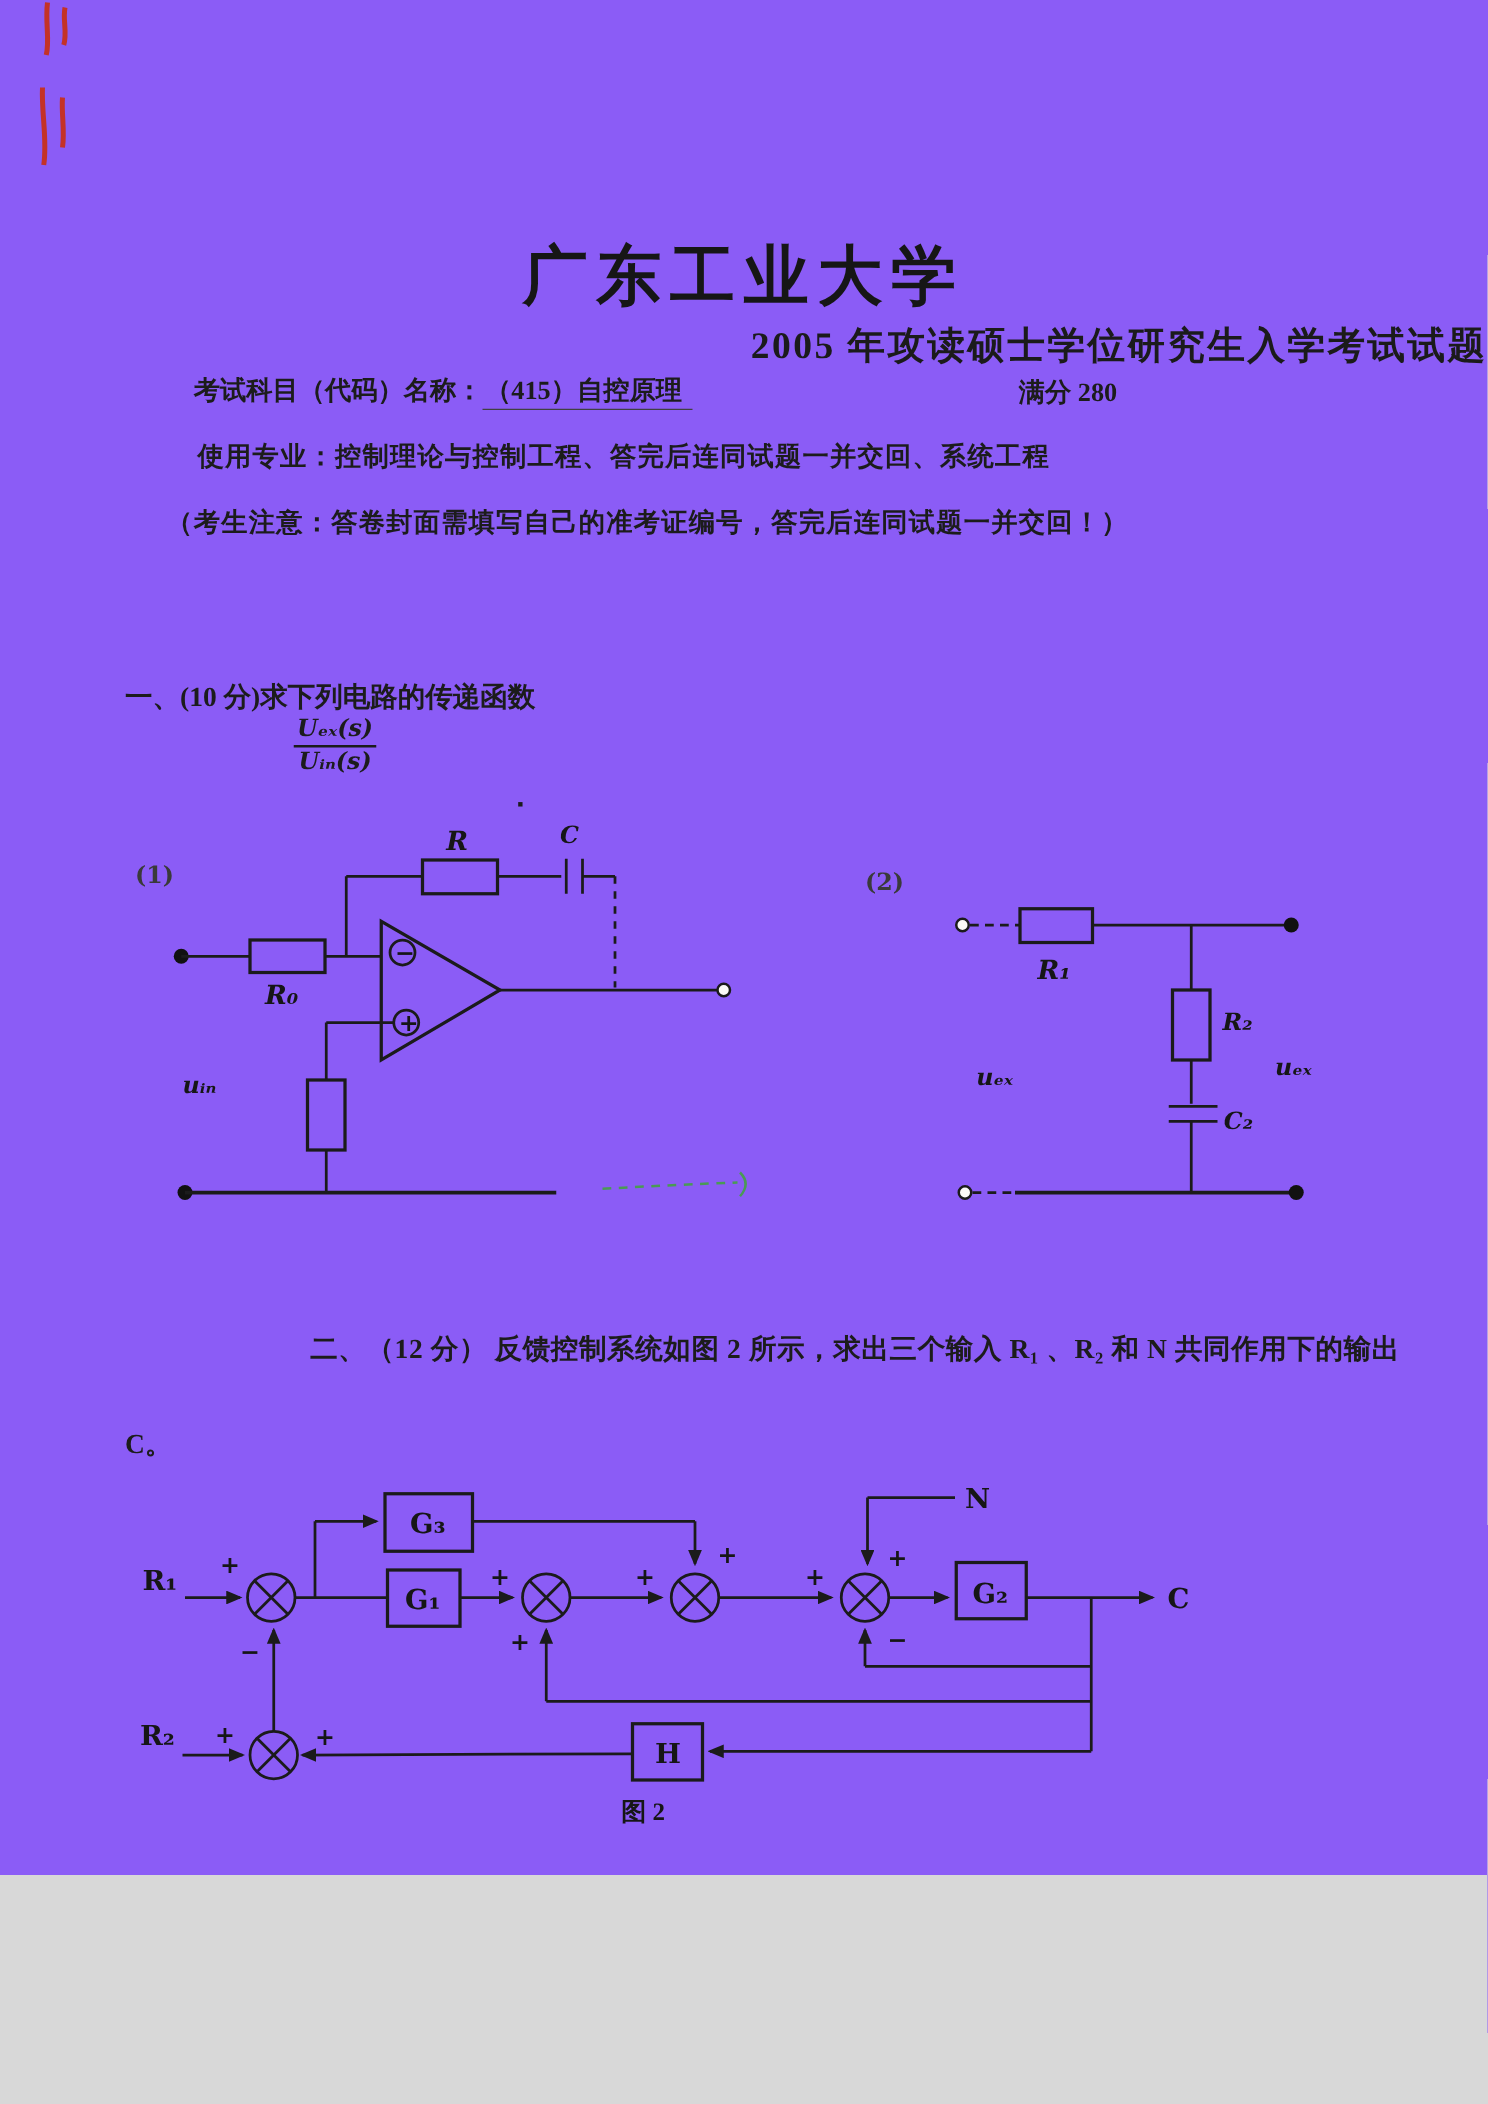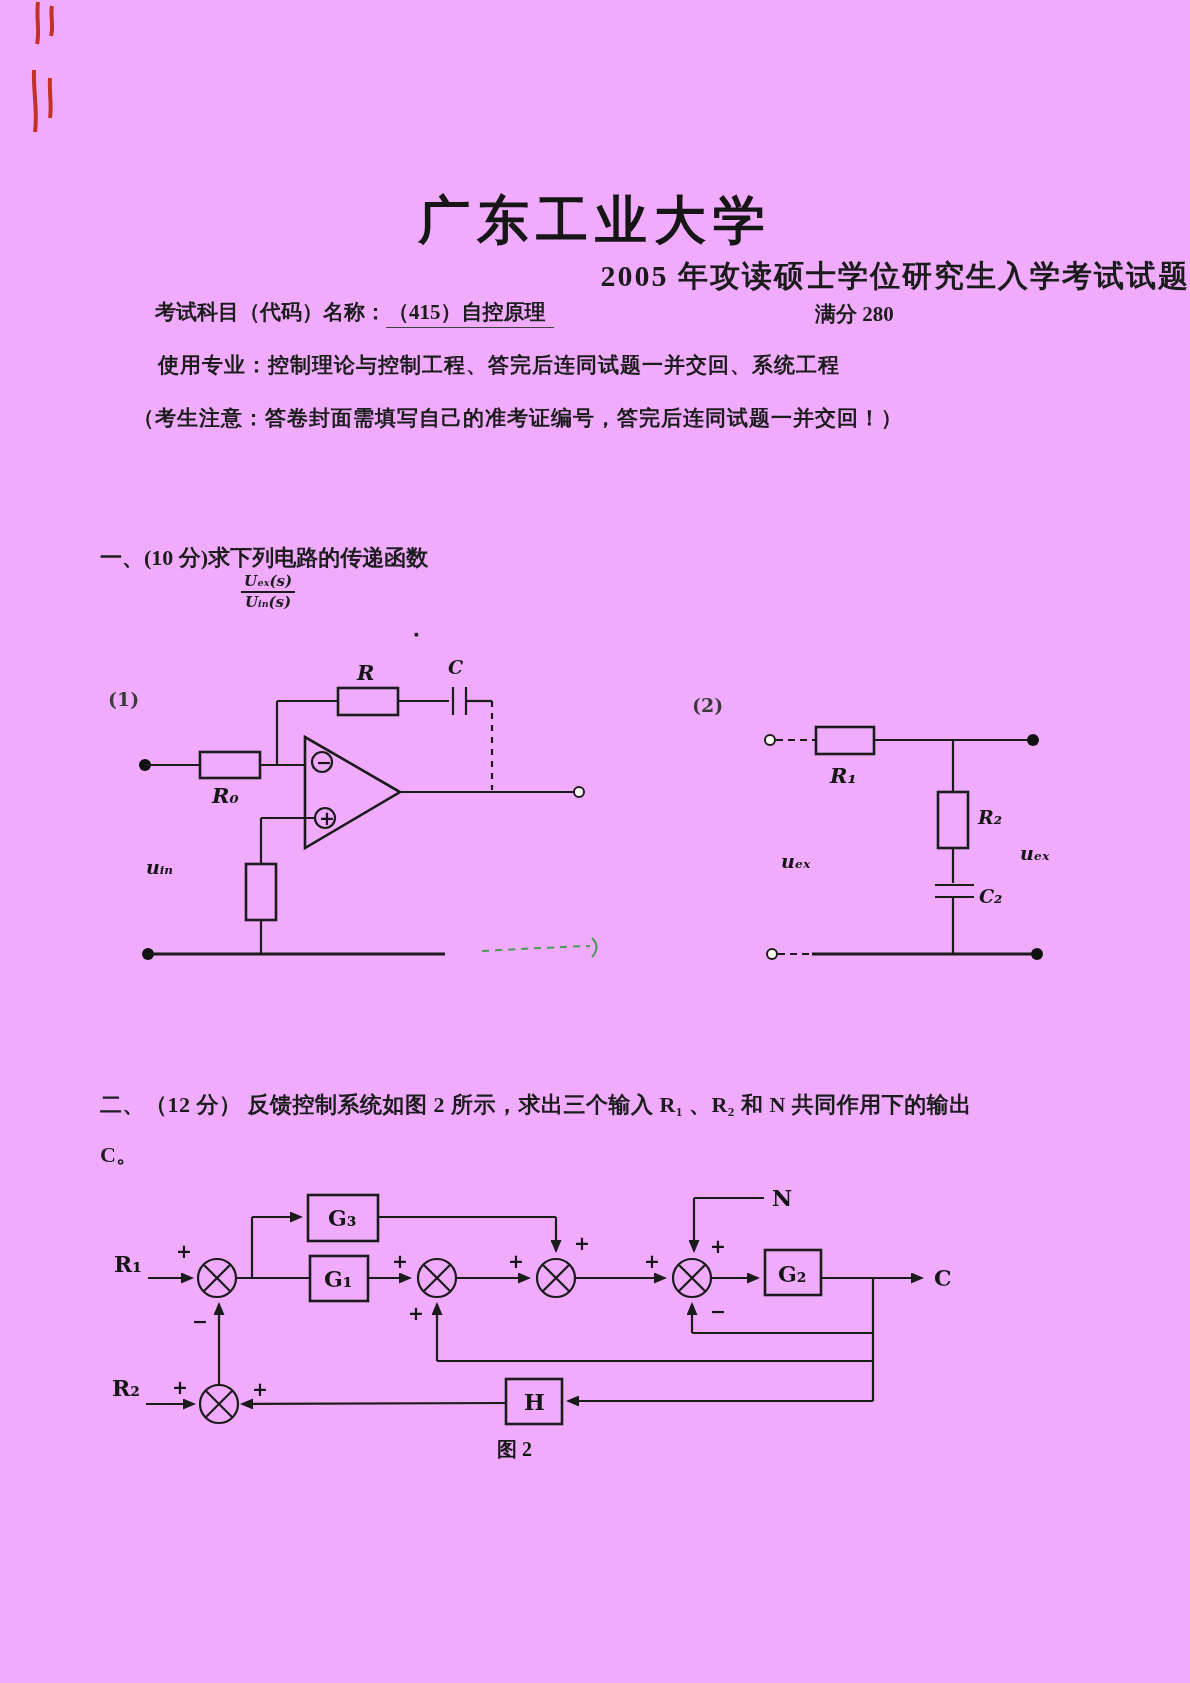--- a/index.html
+++ b/index.html
@@ -1,18 +1,18 @@
 <!DOCTYPE html>
 <html><head>
 <meta charset="utf-8">
 <style>
   html,body{margin:0;padding:0;background:#d8d8d8;}
   .page{
-    position:relative;width:1190px;height:1683px;margin:0 auto;
-    background:#f0abfc;overflow:hidden;color:#1c1c1c;
+    position:relative;width:1190px;height:1500px;margin:0 auto;
+    background:#8b5cf6;overflow:hidden;color:#1c1c1c;
     font-family:"Liberation Serif",serif;
   }
   .abs{position:absolute;}
   .title{
     top:186px;left:0;width:1190px;text-align:center;
     font-size:52px;font-weight:700;letter-spacing:7px;color:#161616;
   }
   .subtitle{
     top:256px;left:0;width:1190px;text-align:right;
     font-size:30px;font-weight:700;letter-spacing:2px;color:#1b1b1b;
@@ -22,26 +22,26 @@
   .fullscore{position:absolute;left:660px;top:2px;}
   .line4{top:351px;left:158px;font-size:21px;font-weight:700;letter-spacing:1px;}
   .line5{top:404px;left:133px;font-size:21px;font-weight:700;letter-spacing:1px;text-align:center;}
   .q1line{
     top:543px;left:100px;font-size:22px;font-weight:700;
     display:flex;align-items:center;flex-direction:column;
   }
   .frac{
     display:inline-flex;flex-direction:column;text-align:center;
     font-family:"DejaVu Serif",serif;font-style:italic;font-weight:700;
-    font-size:15px;line-height:1.15;margin-left:8px;
+    font-size:19px;line-height:1.15;margin-left:8px;
   }
   .frac .num{border-bottom:2px solid #1b1b1b;padding:0 3px 1px 3px;}
   .frac .den{padding:1px 3px 0 3px;}
   .q1-suffix{font-size:24px;font-weight:700;align-self:flex-end;margin-left:4px;}
-  .q2line1{top:1090px;left:100px;width:1020px;font-size:22px;font-weight:700;letter-spacing:0.5px;}
+  .q2line1{top:1064px;left:100px;width:1020px;font-size:22px;font-weight:700;letter-spacing:0.5px;text-align:right;}
   .q2line2{top:1140px;left:100px;font-size:22px;font-weight:700;}
   svg{position:absolute;left:0;}
   svg text{fill:#161616;}
   .sch{stroke:#1b1b1b;stroke-width:2.2;fill:none;}
   .sch-thick{stroke:#1b1b1b;stroke-width:3;fill:none;}
   .box{stroke:#1b1b1b;stroke-width:2.6;fill:none;}
   .dot{fill:#111;stroke:none;}
   .odot{fill:#fbfaf7;stroke:#1b1b1b;stroke-width:2;}
   .lbl{font-family:"DejaVu Serif",serif;font-style:italic;font-size:21px;font-weight:700;}
   .lbl-sm{font-family:"DejaVu Serif",serif;font-style:italic;font-size:19px;font-weight:700;}

